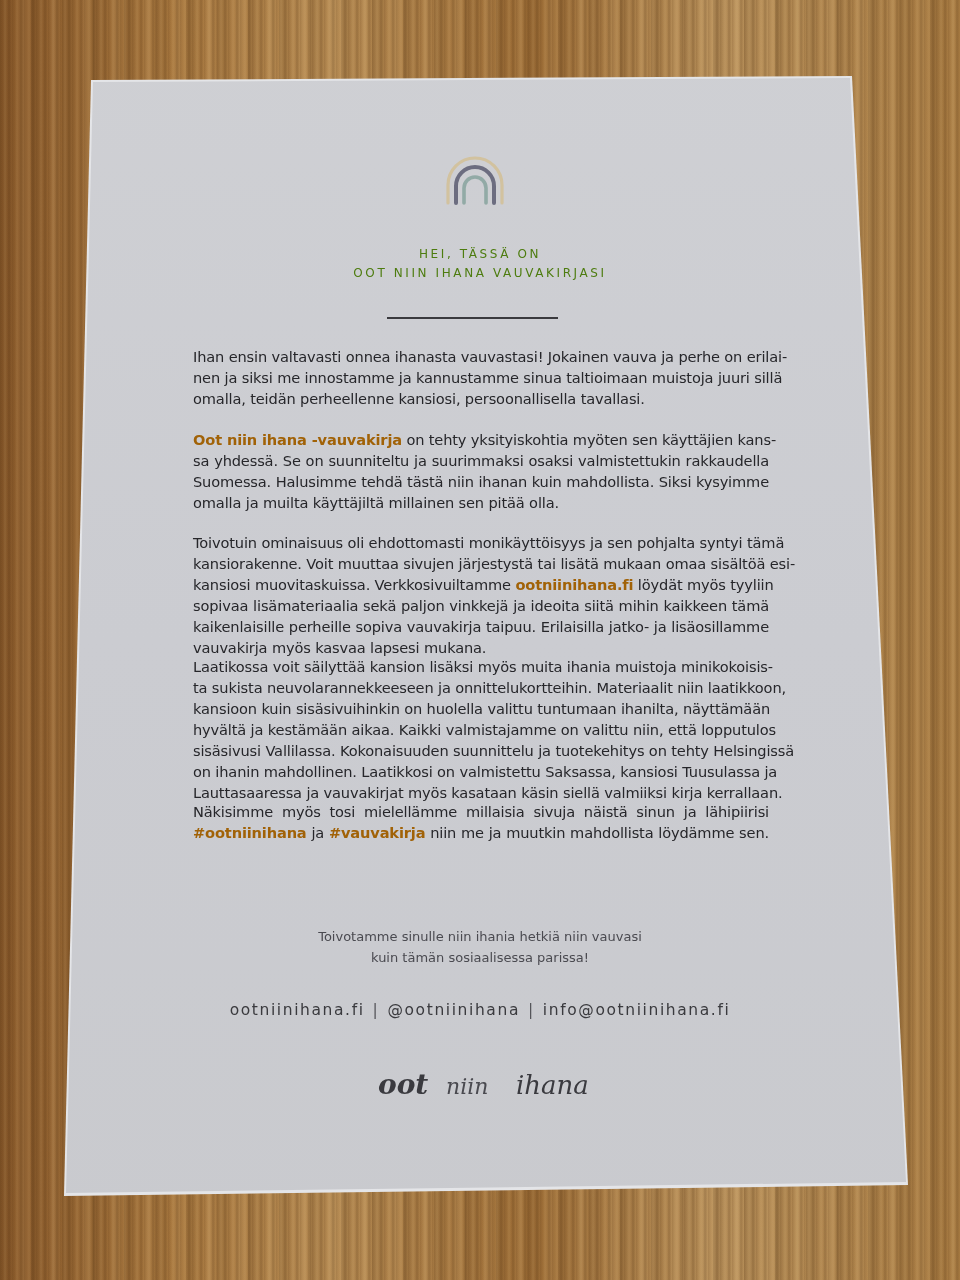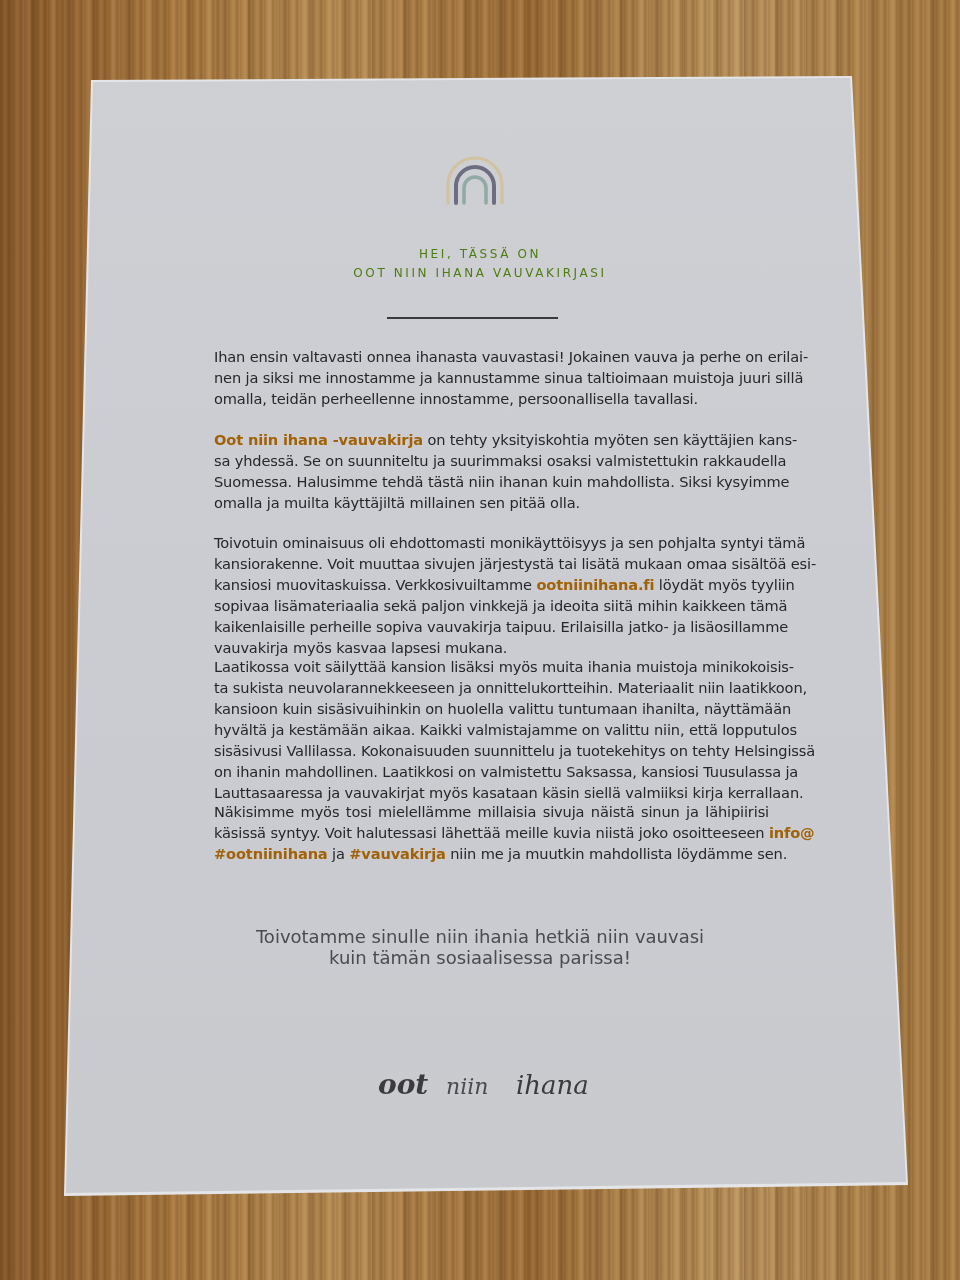--- a/index.html
+++ b/index.html
@@ -38,31 +38,31 @@
   }
   .title.l1 { top: 247px; }
   .title.l2 { top: 266px; }
   .rule { position: absolute; left: 387px; top: 317px; width: 171px; height: 1.5px; background: #3a3a3e; }
   .para {
     position: absolute; left: 193px; width: 576px;
     font-size: 14.6px; line-height: 21px; color: #26262a;
     text-align: justify; letter-spacing: -0.15px;
     font-family: "DejaVu Sans", sans-serif;
   }
-  .para .line { display: block; white-space: nowrap; text-align-last: justify; text-align: justify; margin-left: 21px; }
+  .para .line { display: block; white-space: nowrap; text-align-last: justify; text-align: justify; }
   .para .line.last { text-align-last: left; }
   .hl { color: #a16207; font-weight: bold; }
   .p1 { top: 346px; }
   .p2 { top: 429px; }
   .p3 { top: 532px; }
   .p4 { top: 656px; }
   .p5 { top: 801px; }
   .closing {
     position: absolute; left: 0; width: 960px; text-align: center;
-    font-size: 18px; line-height: 21px; color: #4a4a50;
+    font-size: 13px; line-height: 21px; color: #4a4a50;
   }
   .closing.c1 { top: 926px; }
   .closing.c2 { top: 947px; }
   .contact {
     position: absolute; left: 0; top: 1001px; width: 960px; text-align: center;
     font-size: 15.5px; letter-spacing: 1.6px; color: #3a3a3e;
   }
   .contact .sep { margin: 0 8px; color: #55555a; }
   .logo {
     position: absolute; left: 376px; top: 1060px; width: 250px; height: 50px;
@@ -82,21 +82,21 @@
     <path d="M21 50 V35 A11 11 0 0 1 43 35 V50" fill="none" stroke="#92aaa6" stroke-width="3.6" stroke-linecap="round"></path>
   </svg>
 
   <div class="title l1">HEI, TÄSSÄ ON</div>
   <div class="title l2">OOT NIIN IHANA VAUVAKIRJASI</div>
   <div class="rule"></div>
 
   <div class="para p1">
     <span class="line">Ihan ensin valtavasti onnea ihanasta vauvastasi! Jokainen vauva ja perhe on erilai-</span>
     <span class="line">nen ja siksi me innostamme ja kannustamme sinua taltioimaan muistoja juuri sillä</span>
-    <span class="line last">omalla, teidän perheellenne innostamme, persoonallisella tavallasi.</span>
+    <span class="line last">omalla, teidän perheellenne kansiosi, persoonallisella tavallasi.</span>
   </div>
 
   <div class="para p2">
     <span class="line"><span class="hl">Oot niin ihana -vauvakirja</span><span> on tehty yksityiskohtia myöten sen käyttäjien kans-</span></span>
     <span class="line">sa yhdessä. Se on suunniteltu ja suurimmaksi osaksi valmistettukin rakkaudella</span>
     <span class="line">Suomessa. Halusimme tehdä tästä niin ihanan kuin mahdollista. Siksi kysyimme</span>
     <span class="line last">omalla ja muilta käyttäjiltä millainen sen pitää olla.</span>
   </div>
 
   <div class="para p3">
@@ -113,27 +113,29 @@
     <span class="line">ta sukista neuvolarannekkeeseen ja onnittelukortteihin. Materiaalit niin laatikkoon,</span>
     <span class="line">kansioon kuin sisäsivuihinkin on huolella valittu tuntumaan ihanilta, näyttämään</span>
     <span class="line">hyvältä ja kestämään aikaa. Kaikki valmistajamme on valittu niin, että lopputulos</span>
     <span class="line">sisäsivusi Vallilassa. Kokonaisuuden suunnittelu ja tuotekehitys on tehty Helsingissä</span>
     <span class="line">on ihanin mahdollinen. Laatikkosi on valmistettu Saksassa, kansiosi Tuusulassa ja</span>
     <span class="line">Lauttasaaressa ja vauvakirjat myös kasataan käsin siellä valmiiksi kirja kerrallaan.</span>
   </div>
 
   <div class="para p5">
     <span class="line">Näkisimme myös tosi mielellämme millaisia sivuja näistä sinun ja lähipiirisi</span>
-    <span class="line"><span>käsissä syntyy. Voit halutessasi lähettää meille kuvia niistä joko osoitteeseen </span><span class="hl">info@</span></span>
     <span class="line"><span class="hl">#ootniinihana</span><span> ja </span><span class="hl">#vauvakirja</span><span> niin me ja muutkin mahdollista löydämme sen.</span></span>
   </div>
 
   <div class="closing c1">Toivotamme sinulle niin ihania hetkiä niin vauvasi</div>
   <div class="closing c2">kuin tämän sosiaalisessa parissa!</div>
 
+  <div class="contact">
+    <span>ootniinihana.fi</span><span class="sep">|</span><span>@ootniinihana</span><span class="sep">|</span><span>info@ootniinihana.fi</span>
+  </div>
 
   <svg class="logo" viewBox="0 0 250 50">
     <text x="2" y="34" font-family="DejaVu Serif, serif" font-style="italic" font-weight="bold" font-size="28" fill="#3a3a3f">oot</text>
     <text x="70" y="34" font-family="DejaVu Serif, serif" font-style="italic" font-size="22" fill="#4a4a50">niin</text>
     <text x="140" y="34" font-family="DejaVu Serif, serif" font-style="italic" font-size="26" fill="#3a3a3f">ihana</text>
   </svg>
 
 </div>
 
 </body></html>

